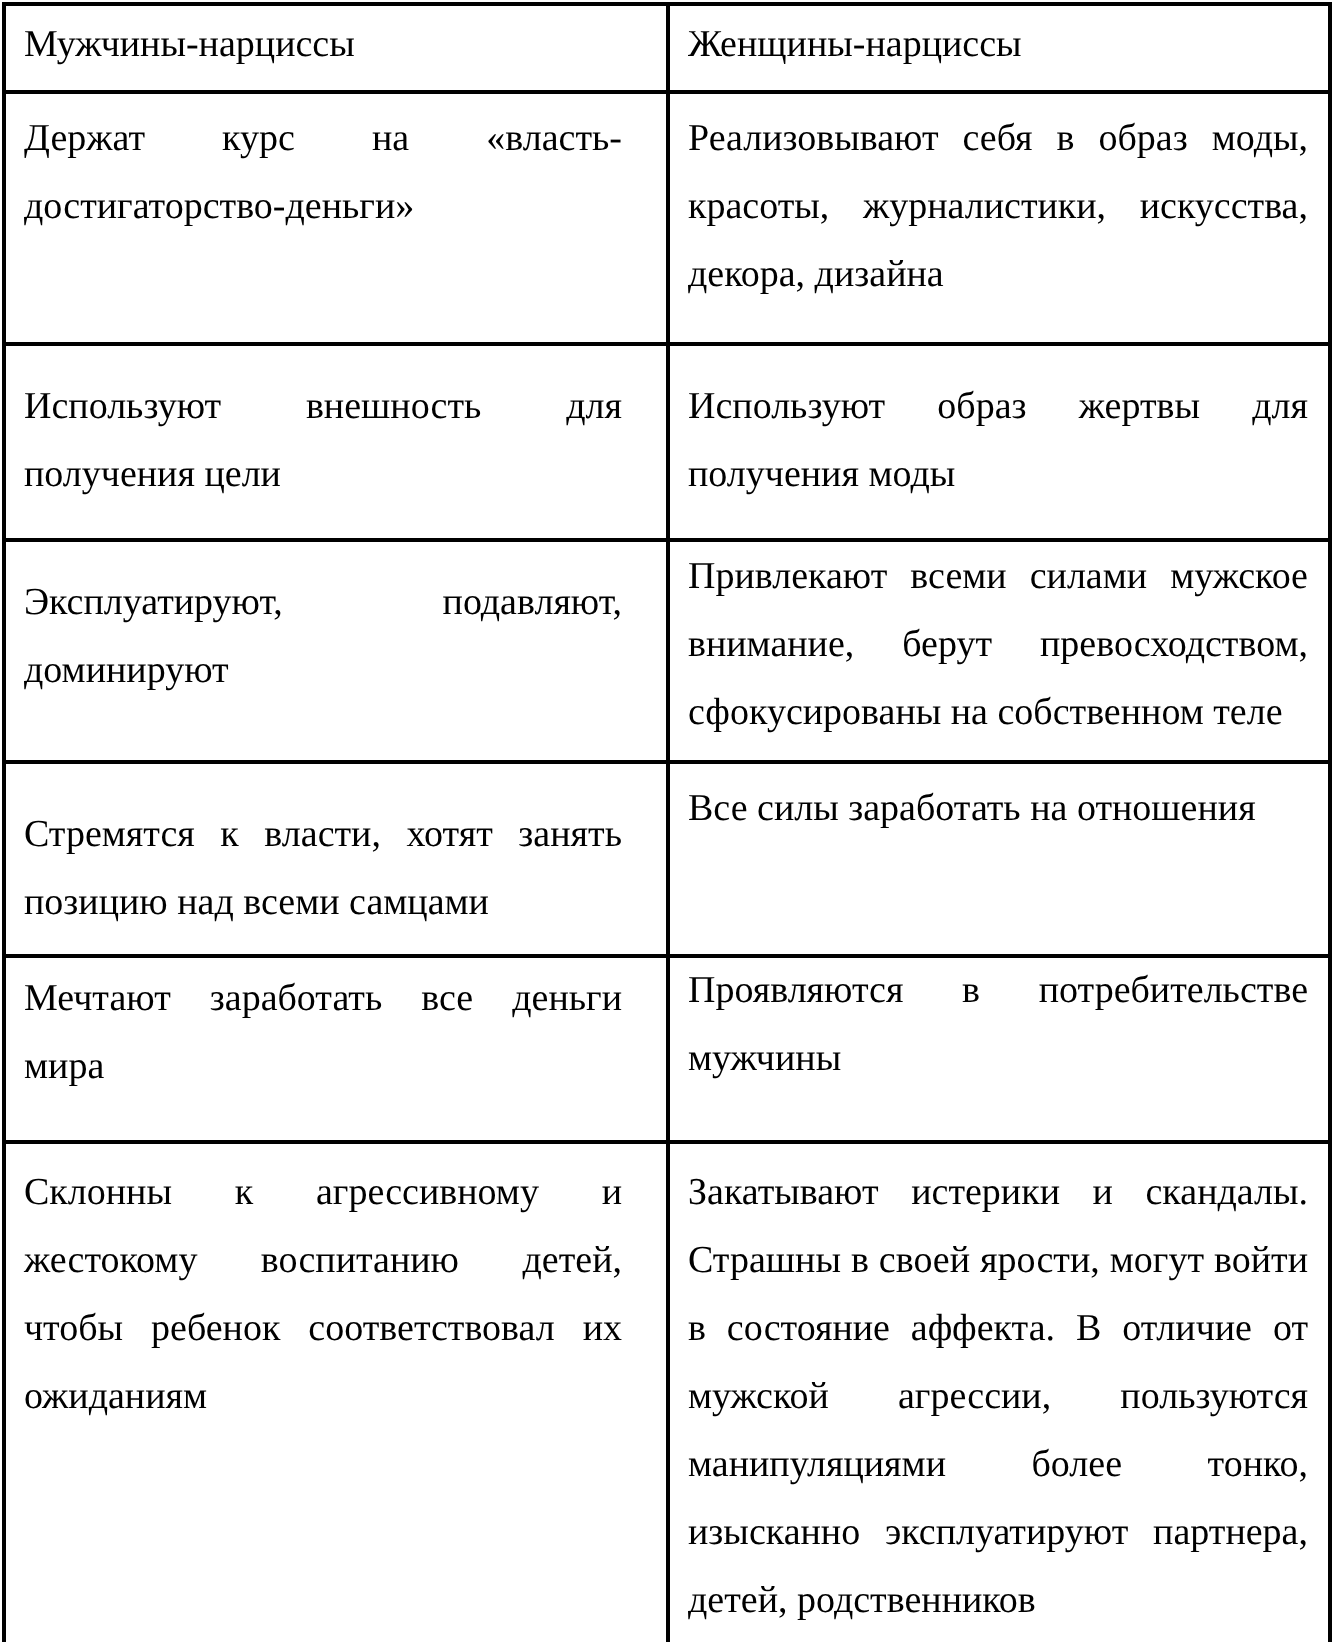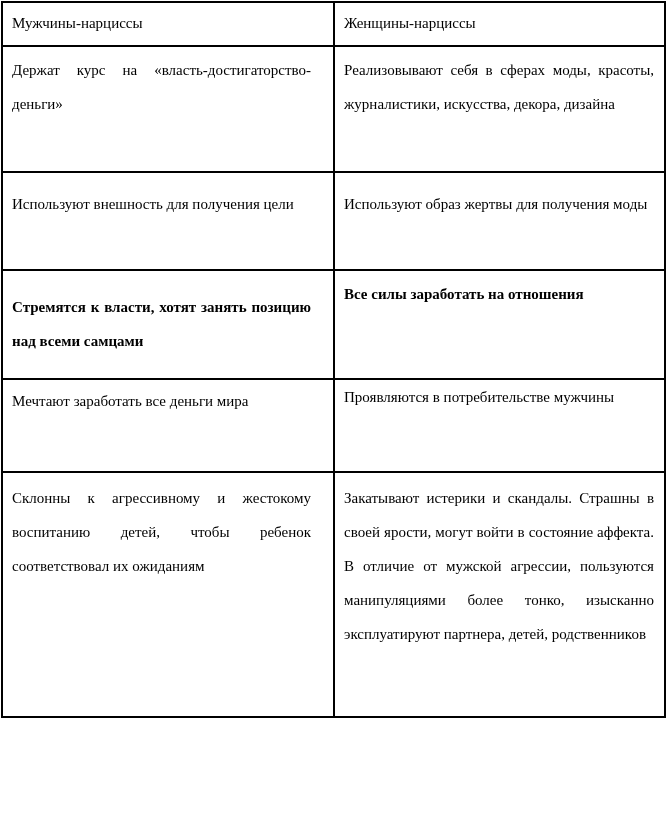--- a/index.html
+++ b/index.html
@@ -20,39 +20,39 @@
     width: 663px;
     margin: 1px 0 0 1px;
     background: #ffffff;
   }
   col.col-left  { width: 332px; }
   col.col-right { width: 331px; }
   td {
     border: 2px solid #000000;
     vertical-align: top;
     box-sizing: border-box;
-    font-size: 15px;
+    font-size: 19px;
     line-height: 34px;
     text-align: justify;
     padding: 8px 10px 6px 9px;
     overflow: hidden;
     word-wrap: break-word;
   }
   td.cell-left  { padding-right: 22px; }
   td.header-cell {
     text-align: left;
     padding-top: 3px;
     padding-bottom: 2px;
   }
   
   tr.r-header { height: 44px;  }
   tr.r-1      { height: 126px; border-radius: 17px; }
   tr.r-2      { height: 98px;  }
   tr.r-3      { height: 104px; }
-  tr.r-4      { height: 109px; font-weight: bold;  }
+  tr.r-4      { height: 97px;  }
   tr.r-5      { height: 93px; }
   tr.r-6      { height: 245px; }
   
   .pt-1  { padding-top: 1px;  }
   .pt-4  { padding-top: 4px;  }
   .pt-6  { padding-top: 6px;  }
   .pt-14 { padding-top: 14px; }
   .pt-16 { padding-top: 0; }
   .pt-19 { padding-top: 19px; }
 </style>
@@ -65,28 +65,32 @@
     <col class="col-right">
   </colgroup>
   <tbody>
     <tr class="r-header">
       <td class="cell-left header-cell">Мужчины-нарциссы</td>
       <td class="header-cell">Женщины-нарциссы</td>
     </tr>
 
     <tr class="r-1">
       <td class="cell-left pt-6">Держат курс на «власть-достигаторство-деньги»</td>
-      <td class="pt-6">Реализовывают себя в сферах моды, красоты, журналистики, искусства, декора, дизайна</td>
+      <td class="pt-6">Реализовывают себя в образ моды, красоты, журналистики, искусства, декора, дизайна</td>
     </tr>
 
     <tr class="r-2">
       <td class="cell-left pt-14">Используют внешность для получения цели</td>
       <td class="pt-14">Используют образ жертвы для получения моды</td>
     </tr>
 
+    <tr class="r-3">
+      <td class="cell-left pt-14">Эксплуатируют, подавляют, доминируют</td>
+      <td class="pt-1">Привлекают всеми силами мужское внимание, берут превосходством, сфокусированы на собственном теле</td>
+    </tr>
 
     <tr class="r-4">
       <td class="cell-left pt-19">Стремятся к власти, хотят занять позицию над всеми самцами</td>
       <td class="pt-6">Все силы заработать на отношения</td>
     </tr>
 
     <tr class="r-5">
       <td class="cell-left pt-4">Мечтают заработать все деньги мира</td>
       <td class="pt-16">Проявляются в потребительстве мужчины</td>
     </tr>

